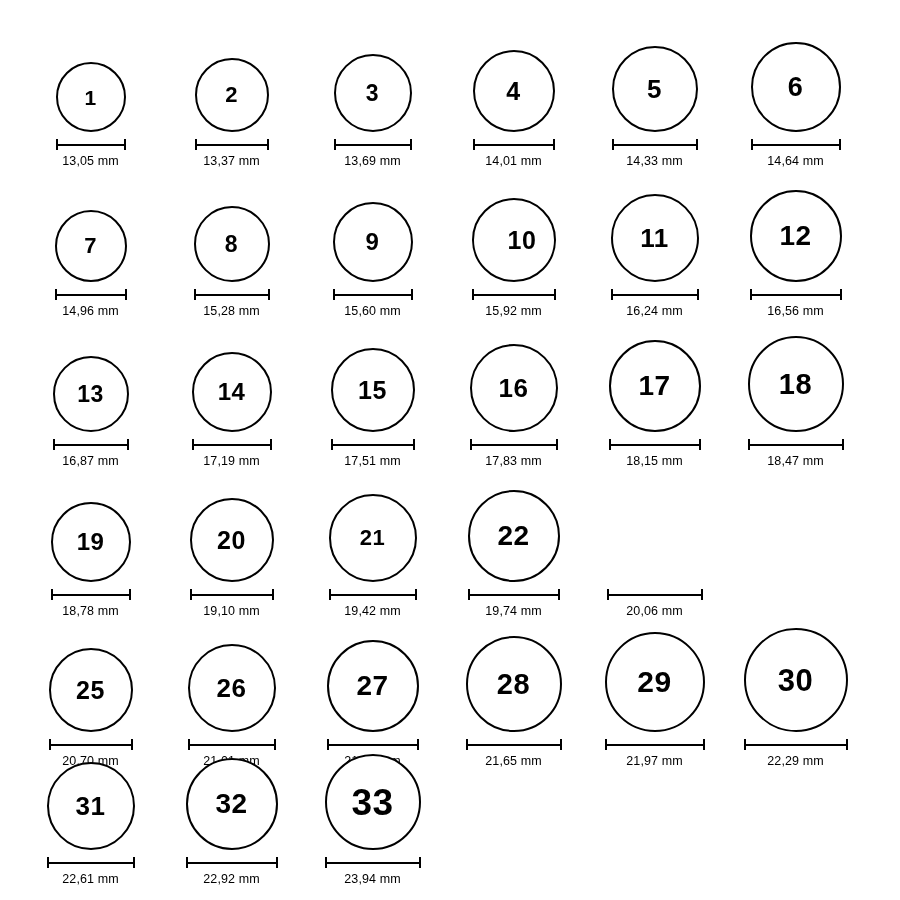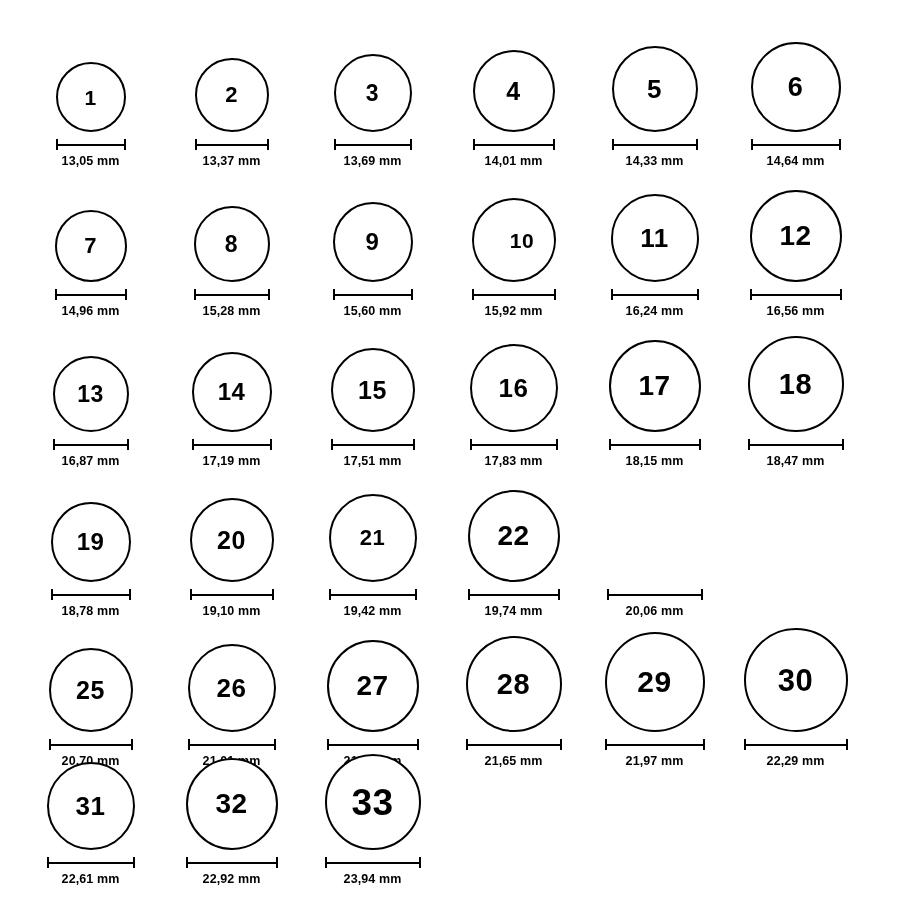--- a/index.html
+++ b/index.html
@@ -76,21 +76,21 @@
     position: absolute;
     top: 0;
     width: 2px;
     height: 11px;
     background: #000000;
   }
   .measure .cap.left { left: 0; }
   .measure .cap.right { right: 0; }
   .size-label {
     font-size: 12.5px;
-    font-weight: bold;
+    font-weight: normal;
     letter-spacing: 0.1px;
     margin-top: 4px;
     white-space: nowrap;
     color: #000000;
     text-align: right;
   }
 </style>
 </head>
 <body>
 
@@ -211,21 +211,21 @@
         <div class="measure" style="width: 80px;">
           <div class="bar"></div>
           <div class="cap left"></div>
           <div class="cap right"></div>
         </div>
         <div class="size-label">15,60 mm</div>
       </div>
       <div class="cell">
         <div class="ring-wrap">
           <div class="ring" style="width: 84px; height: 84px;">
-            <span class="ring-number" style="font-size: 21px; margin-left: 17px;">10</span>
+            <span class="ring-number" style="font-size: 25px; margin-left: 17px;">10</span>
           </div>
         </div>
         <div class="measure" style="width: 84px;">
           <div class="bar"></div>
           <div class="cap left"></div>
           <div class="cap right"></div>
         </div>
         <div class="size-label">15,92 mm</div>
       </div>
       <div class="cell">

